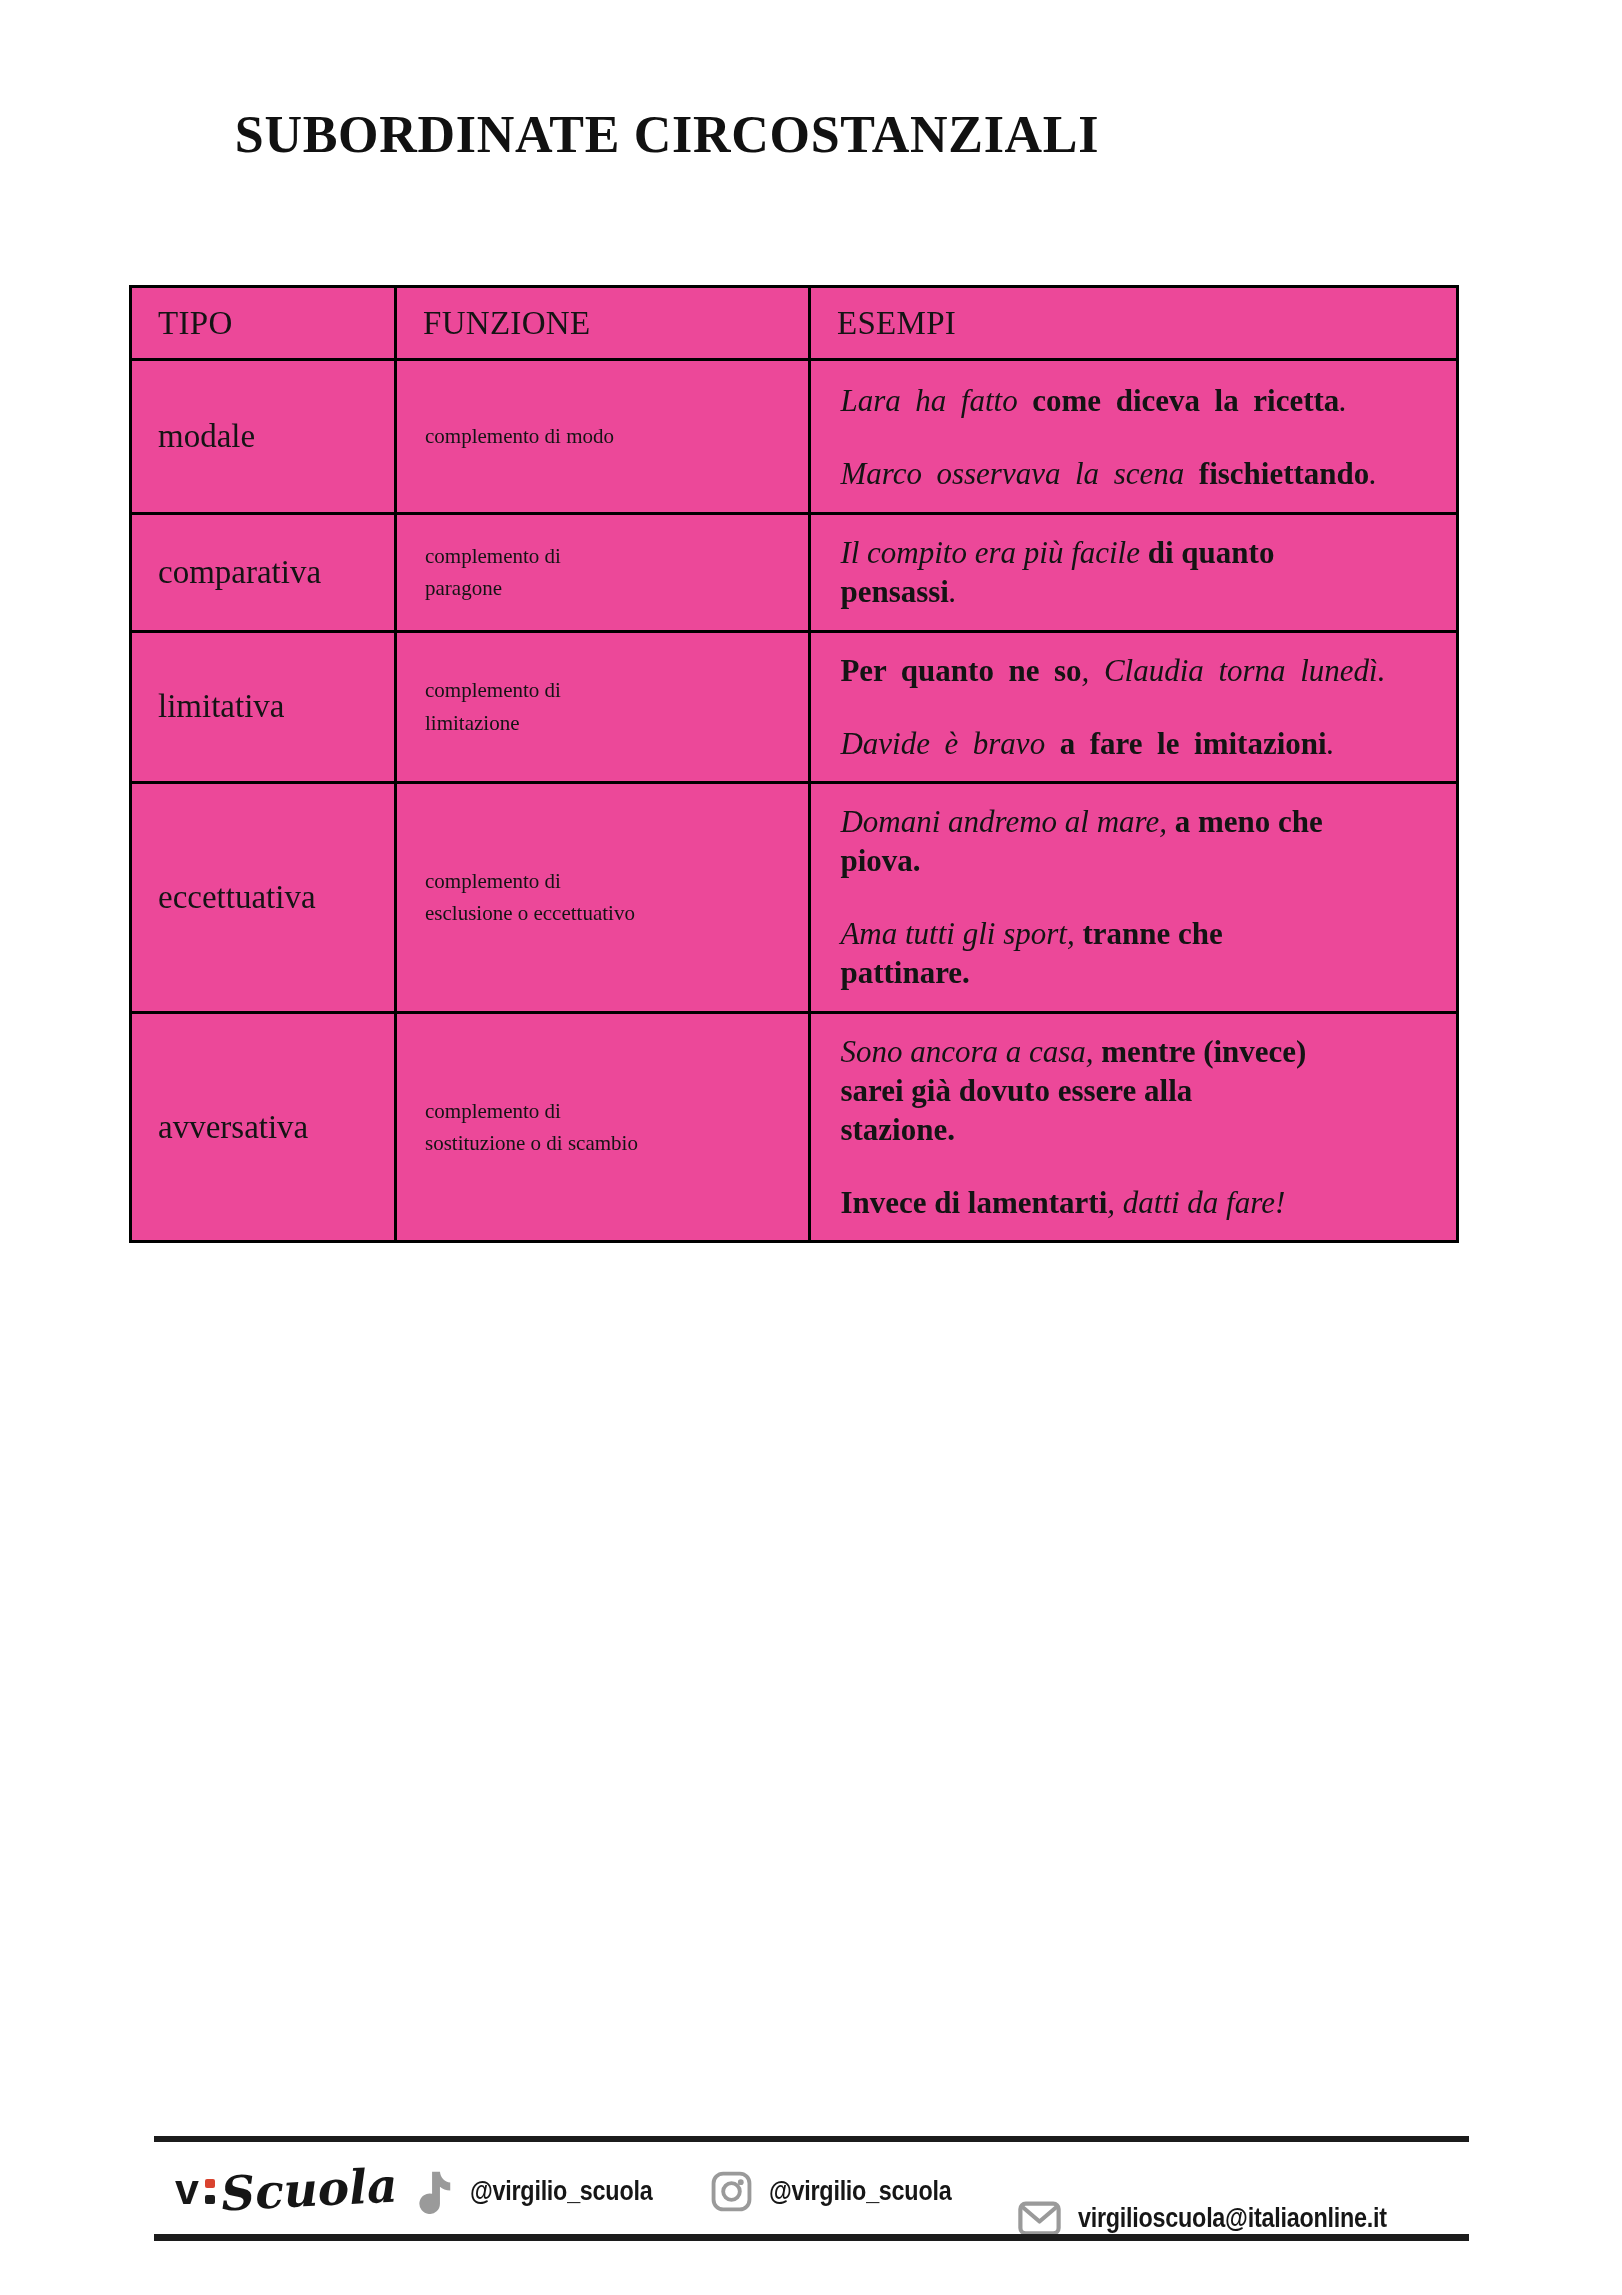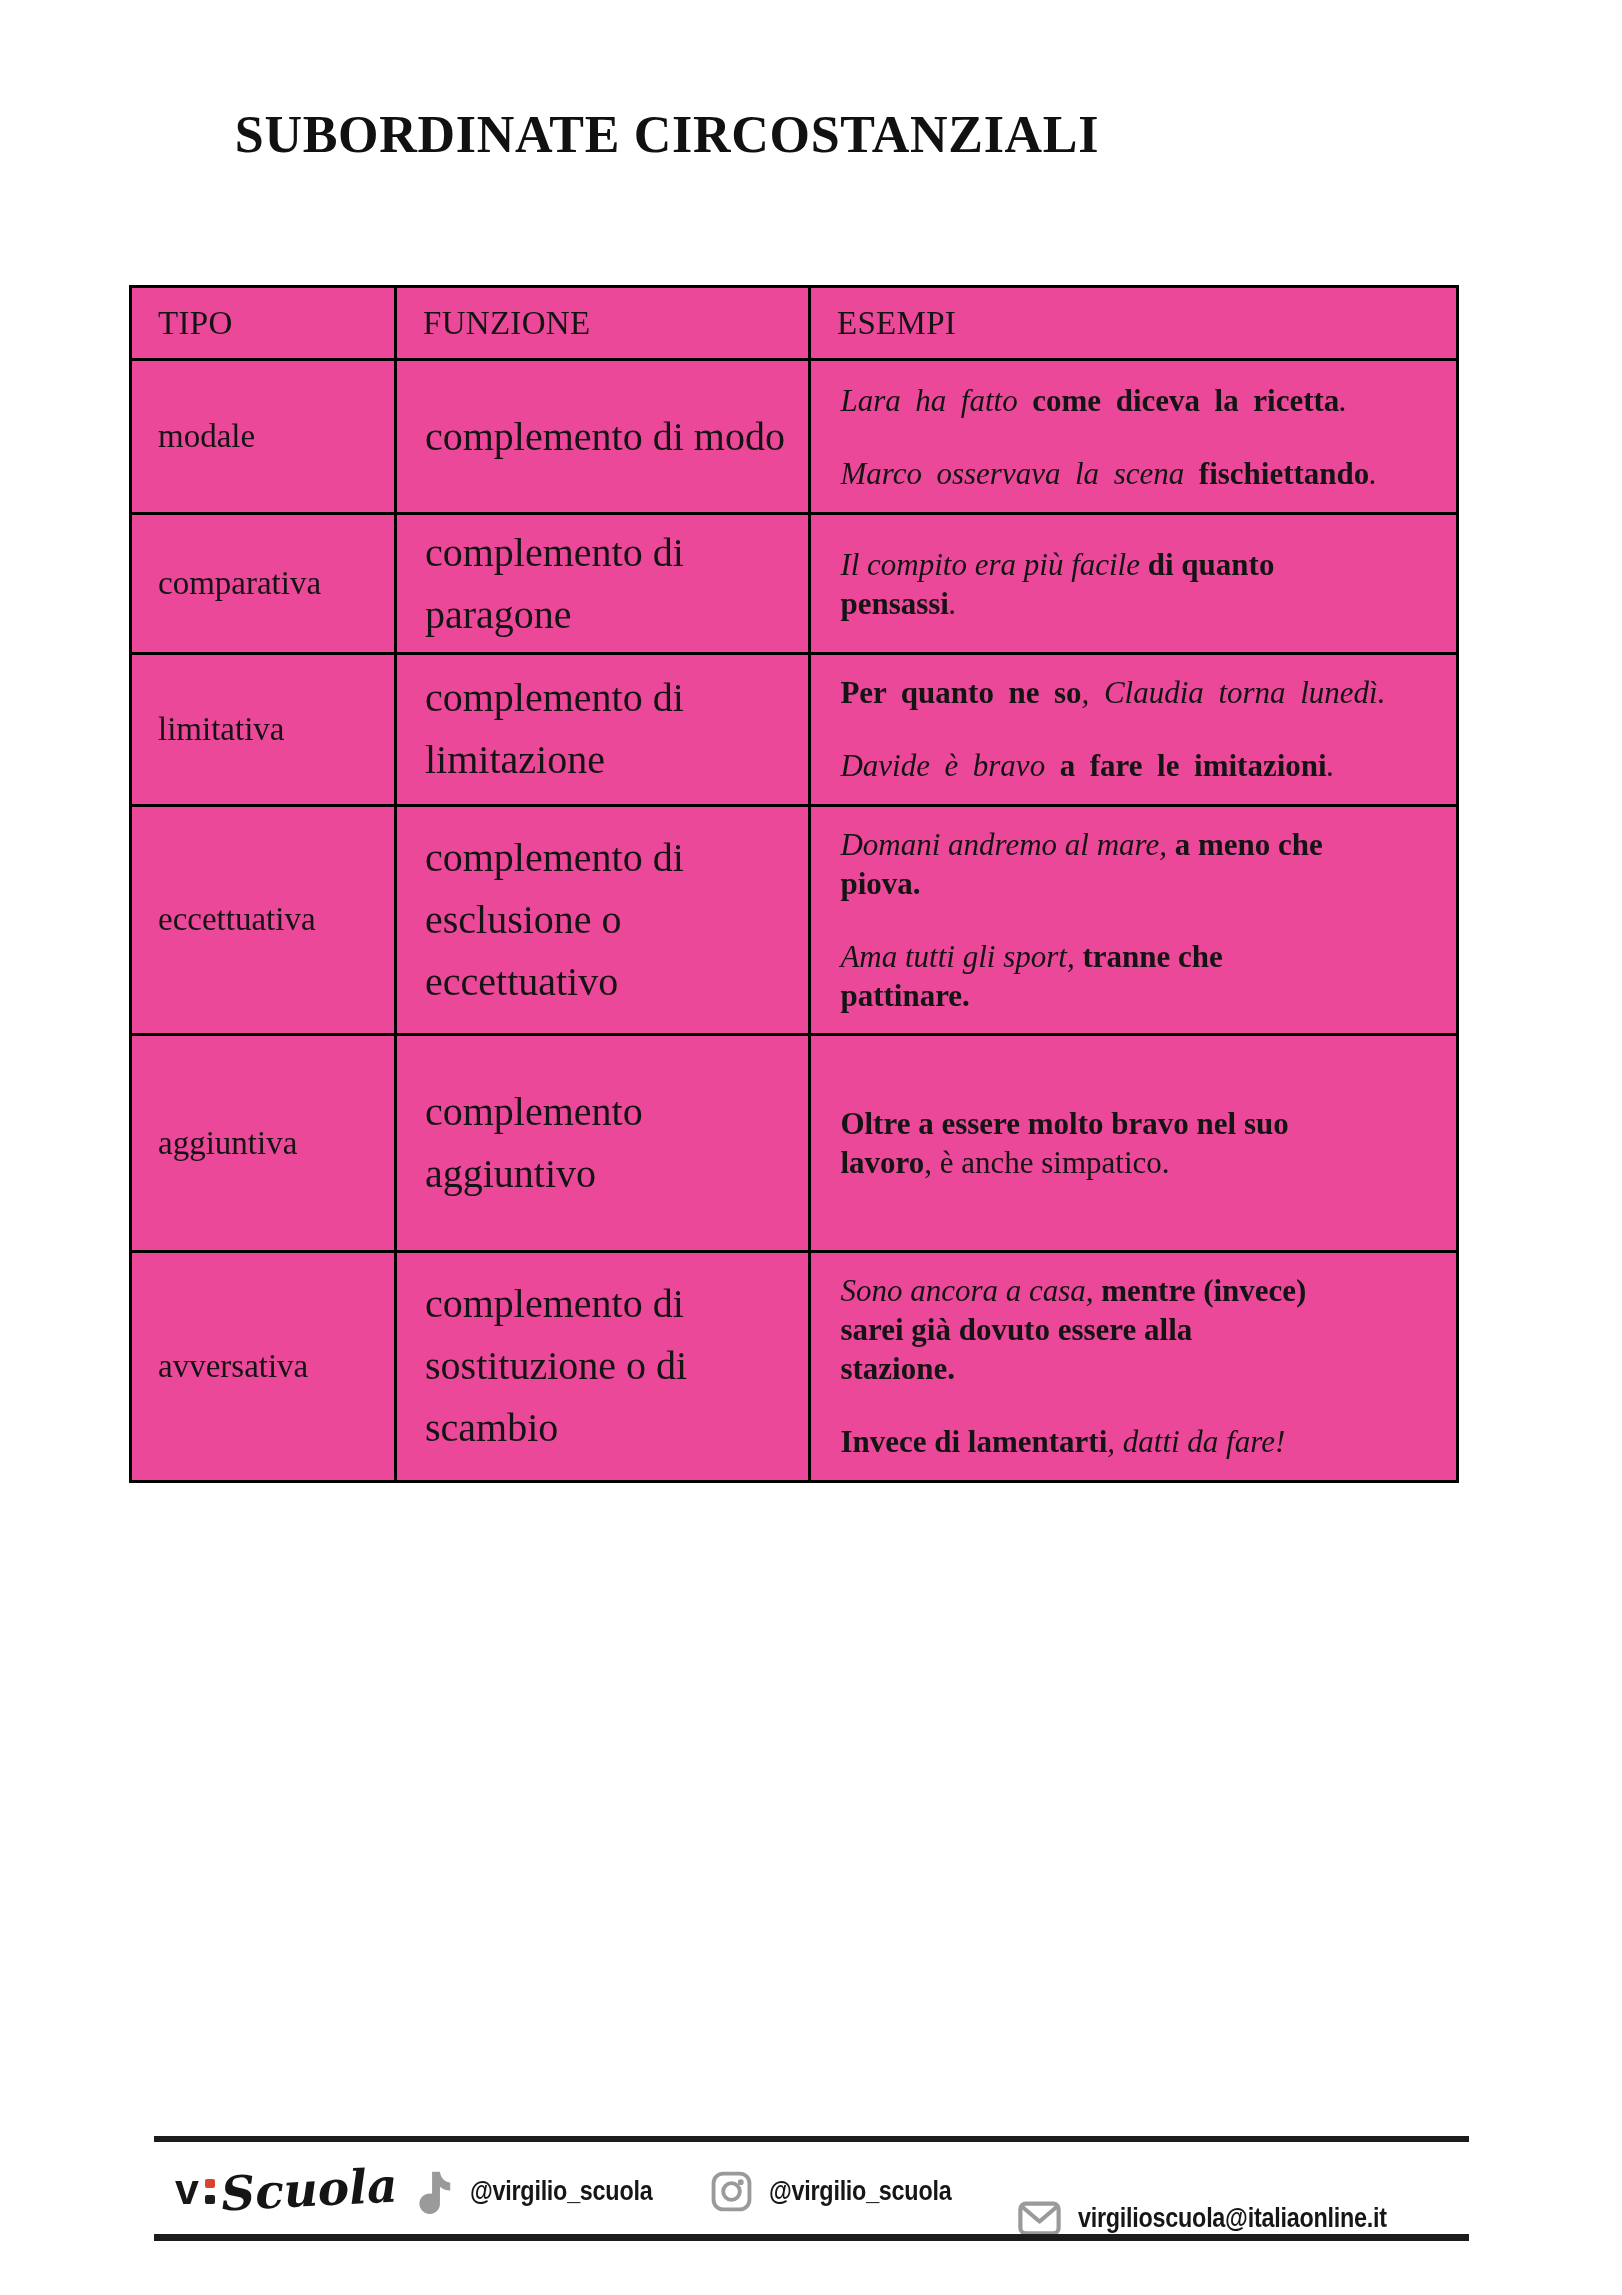--- a/index.html
+++ b/index.html
@@ -35,21 +35,21 @@
   tbody tr:nth-child(3){height:113px;}
   tbody tr:nth-child(4){height:155px;}
   tbody tr:nth-child(5){height:217px;}
   tbody tr:nth-child(6){height:107px;}
   tbody tr:nth-child(7){height:238px;}
 
   td.tipo-cell{
     font-weight:normal;font-size:33px;padding:6.5px 10.5px 6.5px 26px;
   }
   td.funzione-cell{
-    font-size:40px;padding:6.5px 10.5px 6.5px 28px;line-height:1.55;font-family:Liberation Serif, serif;
+    font-size:21px;padding:6.5px 10.5px 6.5px 28px;line-height:1.55;font-family:Liberation Serif, serif;
   }
   td.esempi-cell{
     font-size:31px;padding:18.3px 39px 18.3px 29.4px;line-height:39px;
   }
   .ex{margin:0 0 34px 0;}
   .ex:last-child{margin-bottom:0;}
   .exline{white-space:pre;}
   .spread{word-spacing:0.22em;}
   .run-i{font-style:italic;}
   .run-bi{font-weight:bold;margin-top:7px;}
@@ -166,32 +166,20 @@
               <div class="exline"><span class="run-i">Domani andremo al mare, </span><span class="run-bi">a meno che</span></div>
               <div class="exline"><span class="run-bi">piova.</span></div>
             </div>
             <div class="ex">
               <div class="exline"><span class="run-i">Ama tutti gli sport, </span><span class="run-bi">tranne che</span></div>
               <div class="exline"><span class="run-bi">pattinare.</span></div>
             </div>
           </td>
         </tr>
         <tr>
-          <td class="tipo-cell">aggiuntiva</td>
-          <td class="funzione-cell">
-            <div class="fline">complemento aggiuntivo</div>
-          </td>
-          <td class="esempi-cell">
-            <div class="ex">
-              <div class="exline"><span class="run-b">Oltre a essere molto bravo nel suo</span></div>
-              <div class="exline"><span class="run-b">lavoro</span><span class="run-r">, è anche simpatico.</span></div>
-            </div>
-          </td>
-        </tr>
-        <tr>
           <td class="tipo-cell">avversativa</td>
           <td class="funzione-cell">
             <div class="fline">complemento di</div>
             <div class="fline">sostituzione o di scambio</div>
           </td>
           <td class="esempi-cell">
             <div class="ex">
               <div class="exline"><span class="run-i">Sono ancora a casa, </span><span class="run-bi">mentre (invece)</span></div>
               <div class="exline"><span class="run-bi">sarei già dovuto essere alla</span></div>
               <div class="exline"><span class="run-bi">stazione.</span></div>

